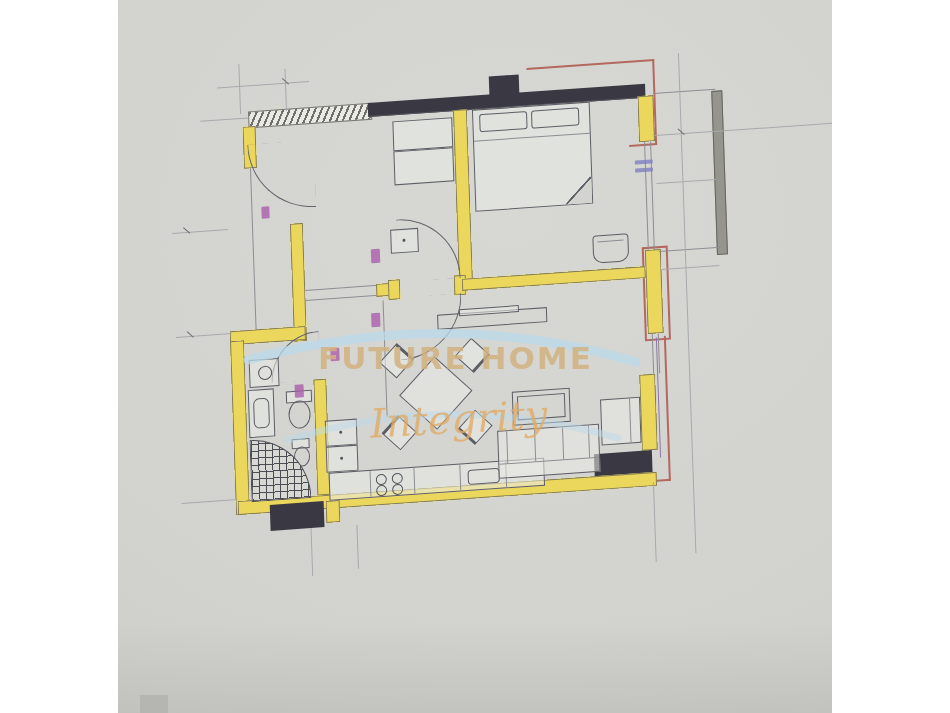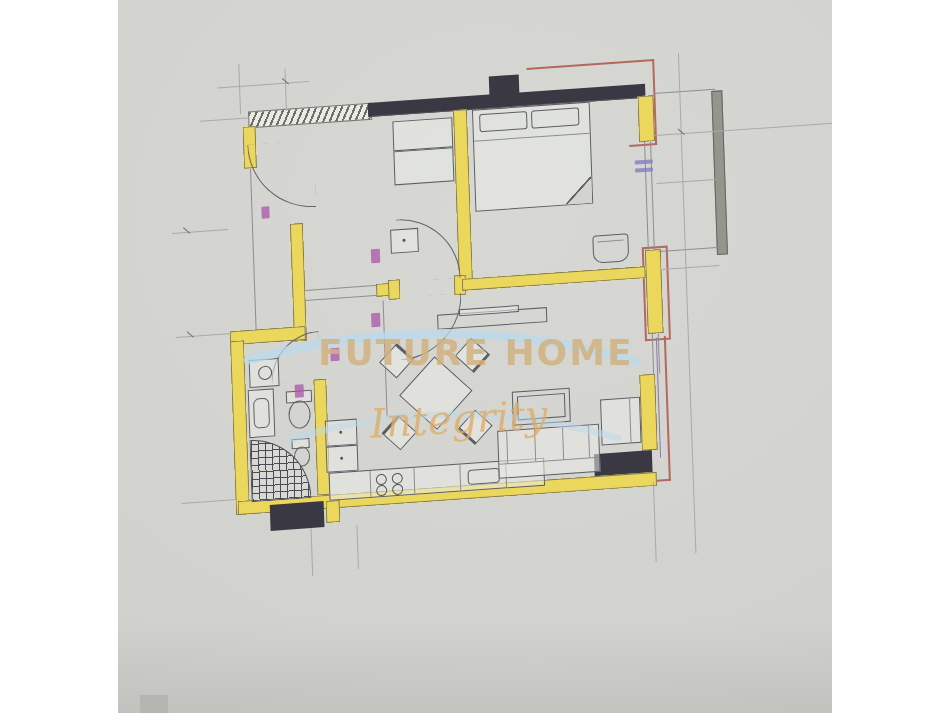--- a/index.html
+++ b/index.html
@@ -29,21 +29,21 @@
   .tk{width:9px;height:1px;background:#6f6f75;transform:rotate(45deg);}
   .hatch{background:repeating-linear-gradient(115deg,#6f6f68 0 2px,#e9e9e5 2px 6px);
          border:1px solid #77776f;}
   .chair{width:22px;height:22px;border:1px solid #5d5d66;border-top:3px solid #5d5d66;
          background:rgba(234,235,230,0.6);transform:rotate(45deg);}
   #shower{border:1.5px solid #4c4c54;border-top-right-radius:100% 100%;overflow:hidden;
          background:repeating-linear-gradient(0deg,#4c4c54 0 1px,transparent 1px 7px),
                     repeating-linear-gradient(90deg,#4c4c54 0 1px,transparent 1px 7px),#d8d9d5;}
   .rail{background:#95958d;border:1px solid #66665f;}
   
-  .wm1{left:200px;top:332px;font-size:36px;font-weight:bold;letter-spacing:2px;
+  .wm1{left:200px;top:340px;font-size:31px;font-weight:bold;letter-spacing:2px;
        color:rgba(209,178,128,0.85);white-space:nowrap;}
   .wm2{left:252px;top:396px;font-family:"DejaVu Serif","Liberation Serif",serif;
        font-style:italic;font-size:40px;color:rgba(224,170,100,0.78);
        transform:rotate(-3deg);white-space:nowrap;}
   .sq{background:#b5b6b2;}
 </style>
 </head>
 <body>
 
 <div id="stage">

